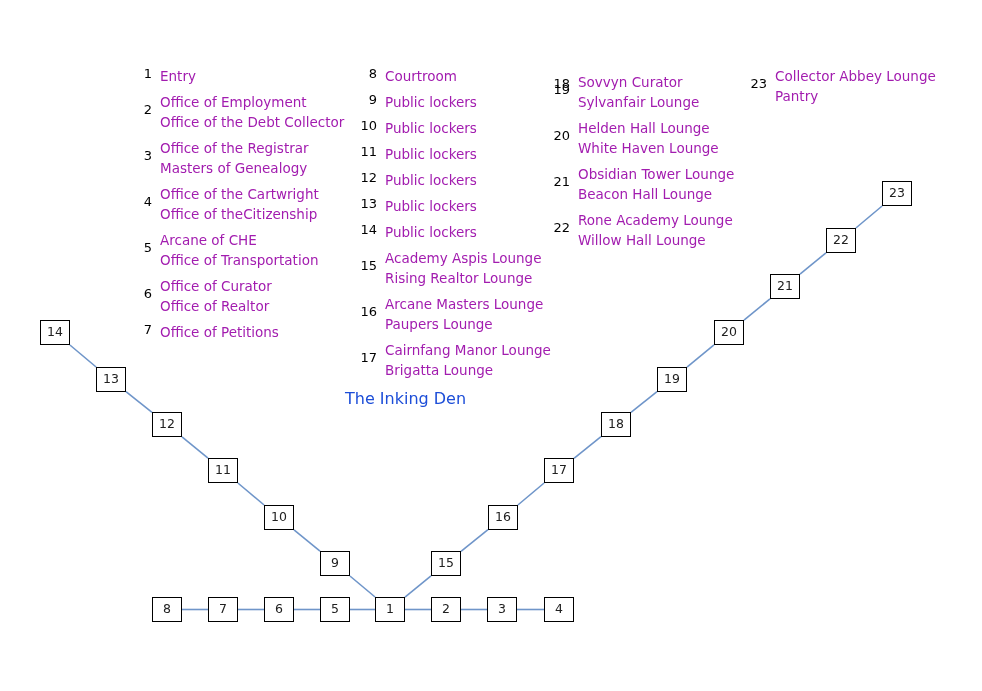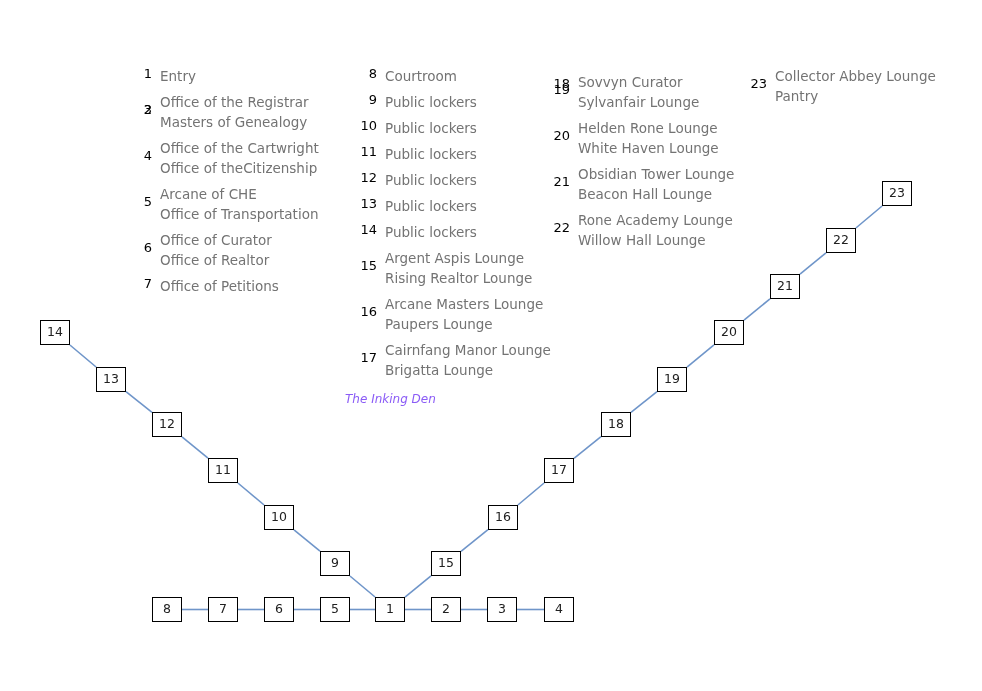--- a/index.html
+++ b/index.html
@@ -44,31 +44,30 @@
   .legend-num.two-line {
     top: 10px;
   }
   .legend-lines {
     margin-left: 30px;
   }
   .legend-line {
     font-size: 13.5px;
     line-height: 20px;
     white-space: nowrap;
-    color: #737373;
+    color: #a21caf;
   }
 
   
   #map-caption {
     position: absolute;
-    font-size: 12px;
+    font-size: 16px;
     line-height: 18px;
-    color: #8b5cf6;
+    color: #1d4ed8;
     white-space: nowrap;
-    font-style: italic;
   }
 
   
   #graph-layer {
     position: absolute;
     left: 0; top: 0;
     width: 982px;
     height: 691px;
   }
   #edge-svg {
@@ -199,20 +198,24 @@
 <div id="legend-layer">
     <div class="legend-column" style="left: 130px; top: 66px;">
       <div class="legend-entry">
         <span class="legend-num">1</span>
         <div class="legend-lines">
           <div class="legend-line">Entry</div>
         </div>
       </div>
       <div class="legend-entry">
         <span class="legend-num two-line">2</span>
+        <div class="legend-lines">
+          <div class="legend-line">Office of Employment</div>
+          <div class="legend-line">Office of the Debt Collector</div>
+        </div>
       </div>
       <div class="legend-entry">
         <span class="legend-num two-line">3</span>
         <div class="legend-lines">
           <div class="legend-line">Office of the Registrar</div>
           <div class="legend-line">Masters of Genealogy</div>
         </div>
       </div>
       <div class="legend-entry">
         <span class="legend-num two-line">4</span>
@@ -281,21 +284,21 @@
       </div>
       <div class="legend-entry">
         <span class="legend-num">14</span>
         <div class="legend-lines">
           <div class="legend-line">Public lockers</div>
         </div>
       </div>
       <div class="legend-entry">
         <span class="legend-num two-line">15</span>
         <div class="legend-lines">
-          <div class="legend-line">Argent Aspis Lounge</div>
+          <div class="legend-line">Academy Aspis Lounge</div>
           <div class="legend-line">Rising Realtor Lounge</div>
         </div>
       </div>
       <div class="legend-entry">
         <span class="legend-num two-line">16</span>
         <div class="legend-lines">
           <div class="legend-line">Arcane Masters Lounge</div>
           <div class="legend-line">Paupers Lounge</div>
         </div>
       </div>
@@ -314,21 +317,21 @@
       <div class="legend-entry">
         <span class="legend-num two-line">19</span>
         <div class="legend-lines">
           <div class="legend-line">Sovvyn Curator</div>
           <div class="legend-line">Sylvanfair Lounge</div>
         </div>
       </div>
       <div class="legend-entry">
         <span class="legend-num two-line">20</span>
         <div class="legend-lines">
-          <div class="legend-line">Helden Rone Lounge</div>
+          <div class="legend-line">Helden Hall Lounge</div>
           <div class="legend-line">White Haven Lounge</div>
         </div>
       </div>
       <div class="legend-entry">
         <span class="legend-num two-line">21</span>
         <div class="legend-lines">
           <div class="legend-line">Obsidian Tower Lounge</div>
           <div class="legend-line">Beacon Hall Lounge</div>
         </div>
       </div>

